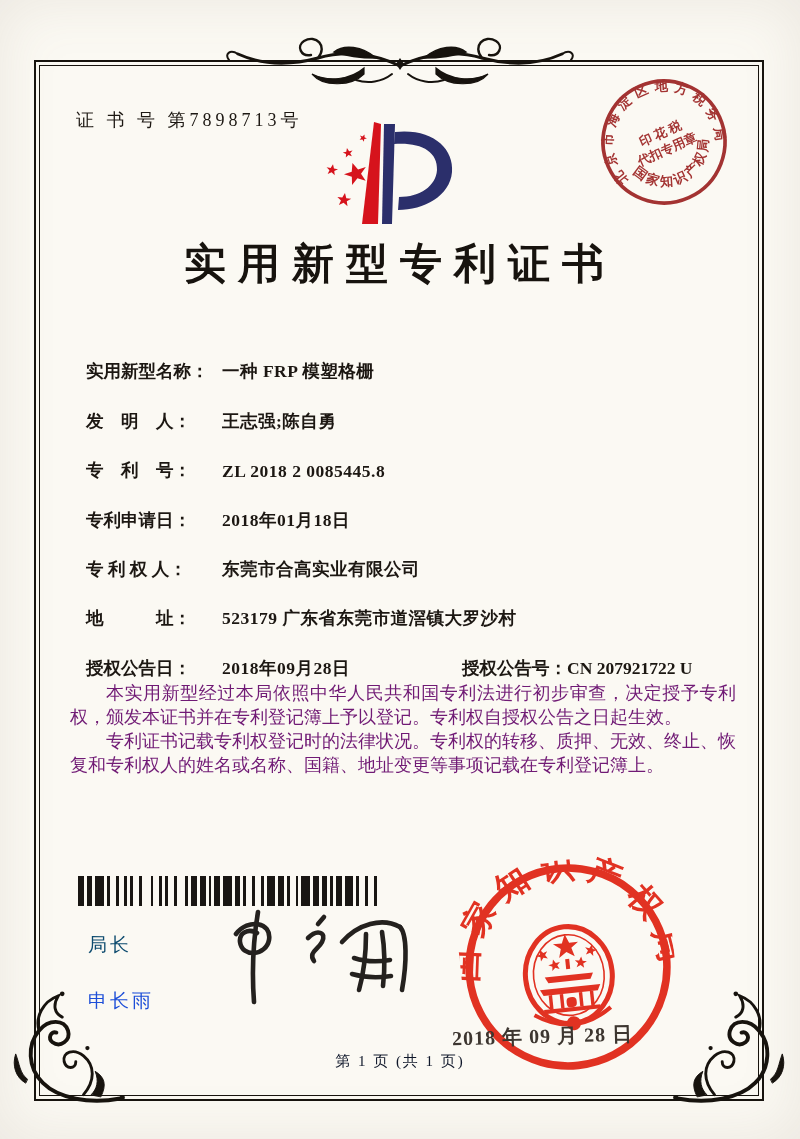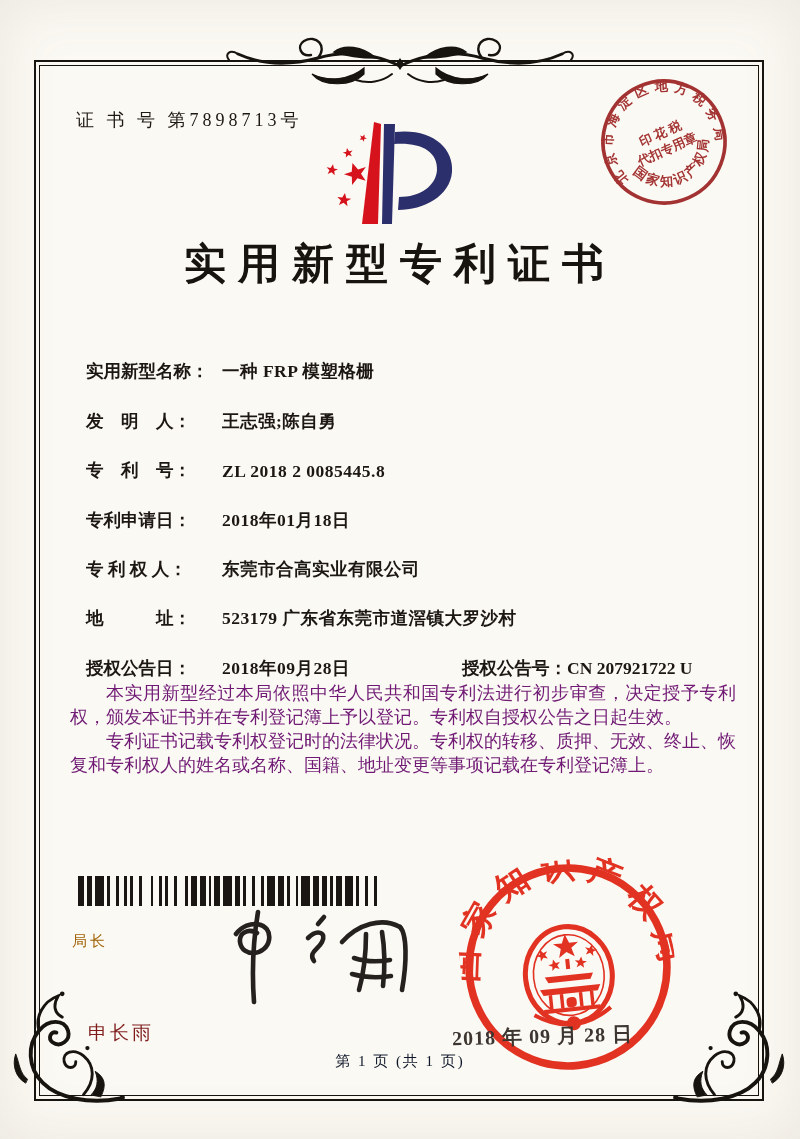--- a/index.html
+++ b/index.html
@@ -38,22 +38,22 @@
 
   .paragraphs { position:absolute; left:70px; right:64px; top:681px;
                 font-size:18px; line-height:24px; color:#701a75;
                 text-align:justify; }
   .paragraphs p { text-indent:2em; }
 
   .barcode { position:absolute; left:78px; top:876px; width:308px; height:30px;
              overflow:hidden; }
   .barcode i { position:absolute; top:0; bottom:0; background:#191613; }
 
-  .signer-title { position:absolute; left:72px; top:932px; font-size:15px; letter-spacing:3px; color:#a16207; }
-  .signer-name  { position:absolute; left:88px; top:1020px; font-size:19px; letter-spacing:3px; color:#7f1d1d; }
+  .signer-title { position:absolute; left:88px; top:932px; font-size:19px; letter-spacing:3px; color:#0c4a6e; }
+  .signer-name  { position:absolute; left:88px; top:988px; font-size:19px; letter-spacing:3px; color:#1d4ed8; }
 
   .signature { position:absolute; left:196px; top:900px; color:#24211e; }
 
   .office-seal { position:absolute; left:461px; top:860px; transform:rotate(-6deg); opacity:.94; }
   .seal-date { position:absolute; left:452px; top:1022px; width:250px; font-size:20px;
                color:#3d3630; letter-spacing:1px; transform:rotate(-1.5deg);
                font-weight:600; white-space:nowrap; }
 
   .footer { position:absolute; left:0; right:0; top:1052px; text-align:center;
             font-size:15px; letter-spacing:2px; color:#0f172a; }

